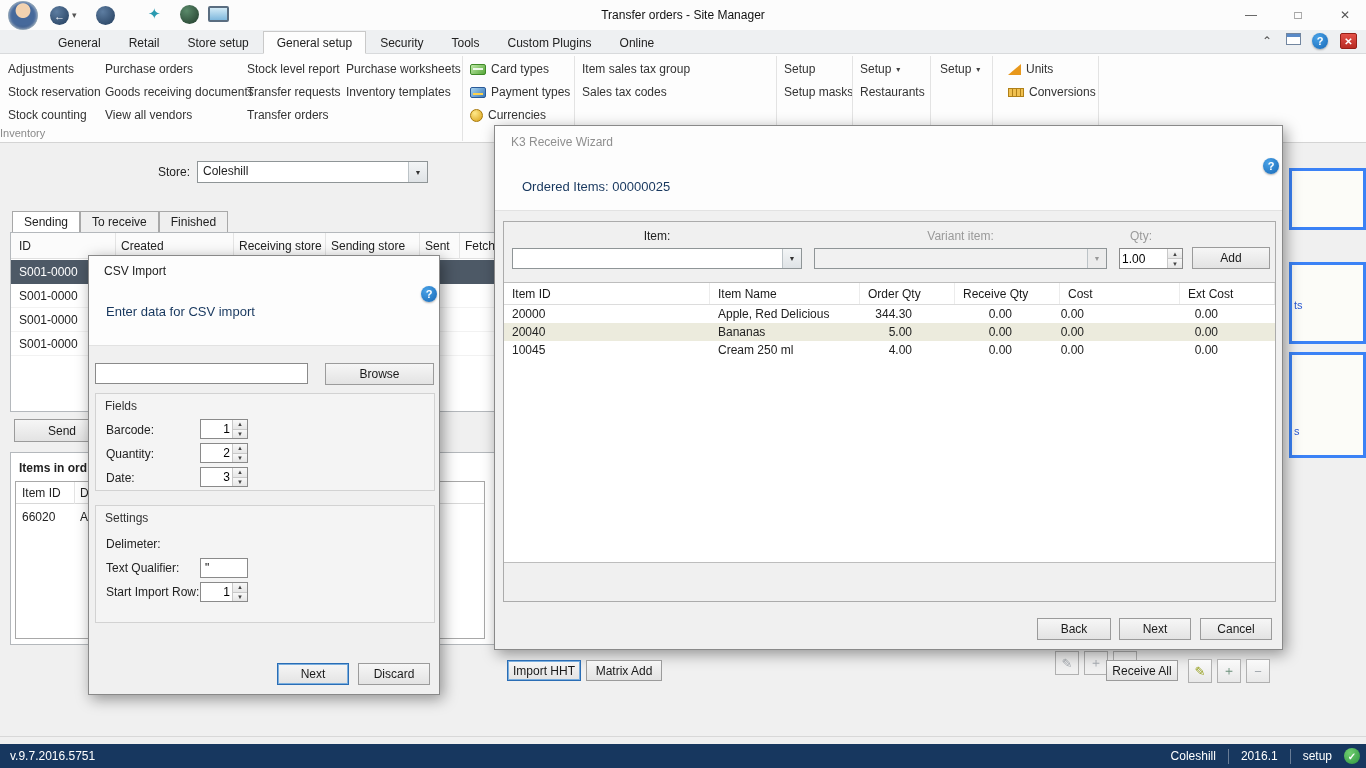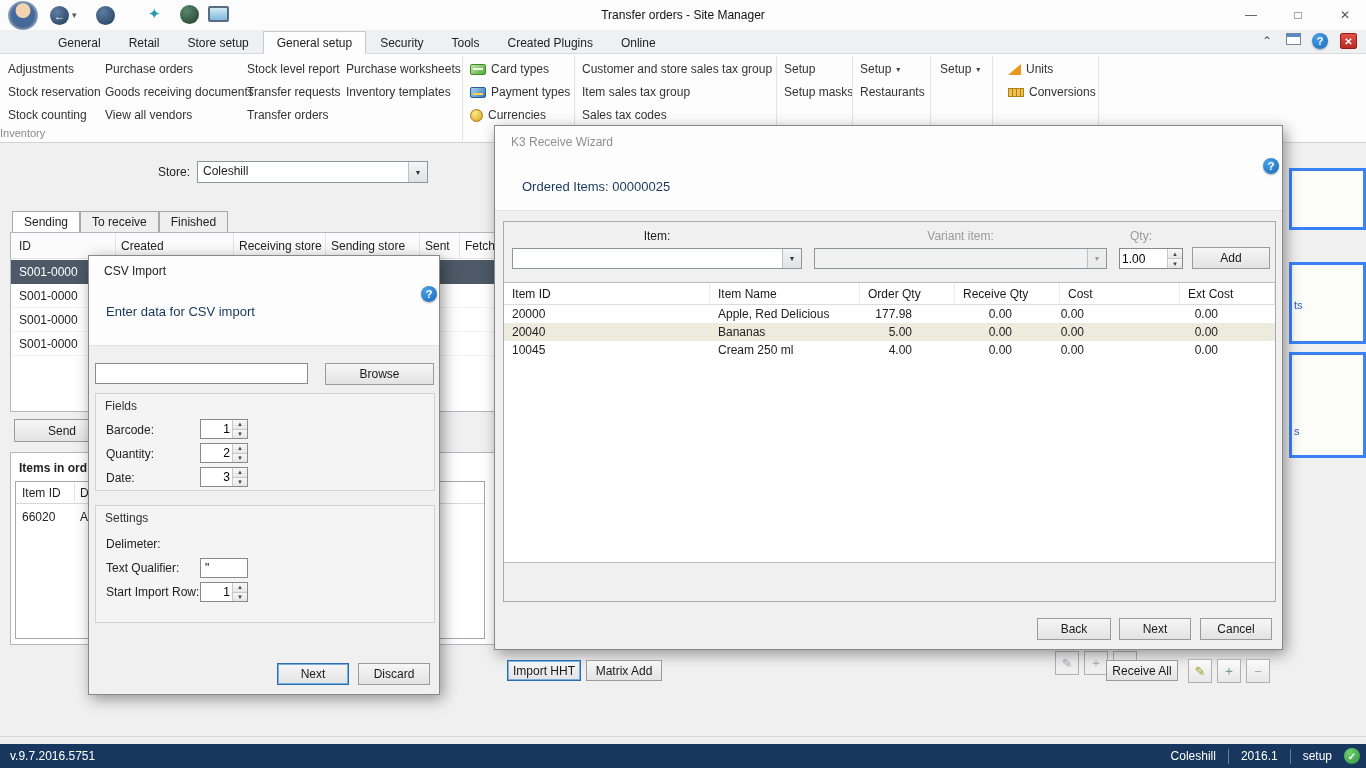--- a/index.html
+++ b/index.html
@@ -124,21 +124,21 @@
   </div>
 
   <div class="tabrow">
     <div class="tabflow">
       <div class="rtab">General</div>
       <div class="rtab">Retail</div>
       <div class="rtab">Store setup</div>
       <div class="rtab active">General setup</div>
       <div class="rtab">Security</div>
       <div class="rtab">Tools</div>
-      <div class="rtab">Created Plugins</div>
+      <div class="rtab">Custom Plugins</div>
       <div class="rtab">Online</div>
     </div>
     <div class="tr-icon" style="left:1258px;width:18px;height:16px;color:#555;font-size:12px">
         <span>⌃</span>
       </div>
     <div class="tr-icon" style="left:1286px">
         <span class="winstack"></span>
       </div>
     <div class="tr-icon" style="left:1312px">
         <span class="helpcircle">?</span>
@@ -178,21 +178,20 @@
           <span class="ic-pay"></span>
           <span>Payment types</span>
         </div>
       <div class="ritem">
           <span class="ic-coin"></span>
           <span>Currencies</span>
         </div>
     </div>
     <div class="rsep" style="left:574px"></div>
     <div class="rcol" style="left:582px">
-      <div class="ritem">Customer and store sales tax group</div>
       <div class="ritem">Item sales tax group</div>
       <div class="ritem">Sales tax codes</div>
     </div>
     <div class="rsep" style="left:776px"></div>
     <div class="rcol" style="left:784px">
       <div class="ritem">Setup</div>
       <div class="ritem">Setup masks</div>
     </div>
     <div class="rsep" style="left:852px"></div>
     <div class="rcol" style="left:860px">
@@ -390,21 +389,21 @@
           <span class="c1">Item ID</span>
           <span class="c2">Item Name</span>
           <span class="c3">Order Qty</span>
           <span class="c4">Receive Qty</span>
           <span class="c5">Cost</span>
           <span class="c6">Ext Cost</span>
         </div>
         <div class="wtrow">
           <span class="c1">20000</span>
           <span class="c2">Apple, Red Delicious</span>
-          <span class="c3 num n3">177.98</span>
+          <span class="c3 num n3">344.30</span>
           <span class="c4 num n4">0.00</span>
           <span class="c5 num n5">0.00</span>
           <span class="c6 num n6">0.00</span>
         </div>
         <div class="wtrow hl">
           <span class="c1">20040</span>
           <span class="c2">Bananas</span>
           <span class="c3 num n3">5.00</span>
           <span class="c4 num n4">0.00</span>
           <span class="c5 num n5">0.00</span>

